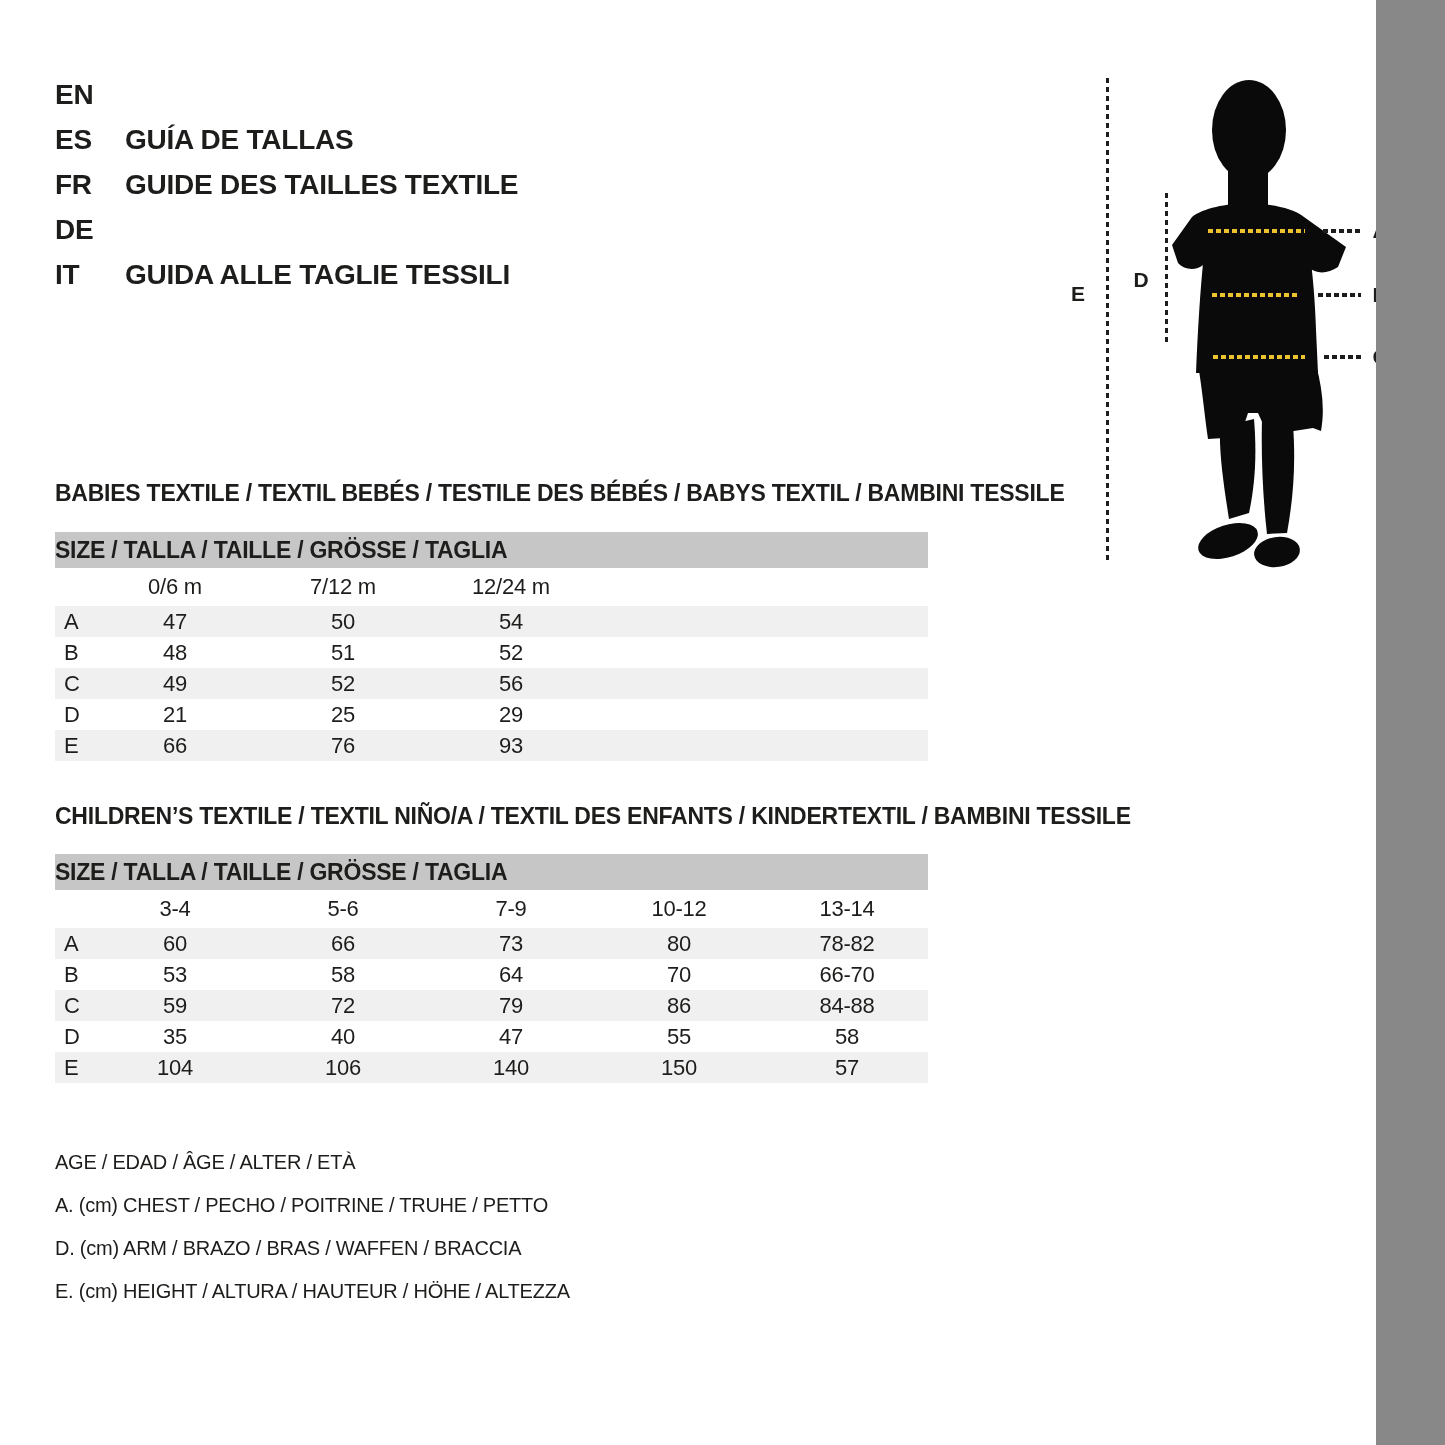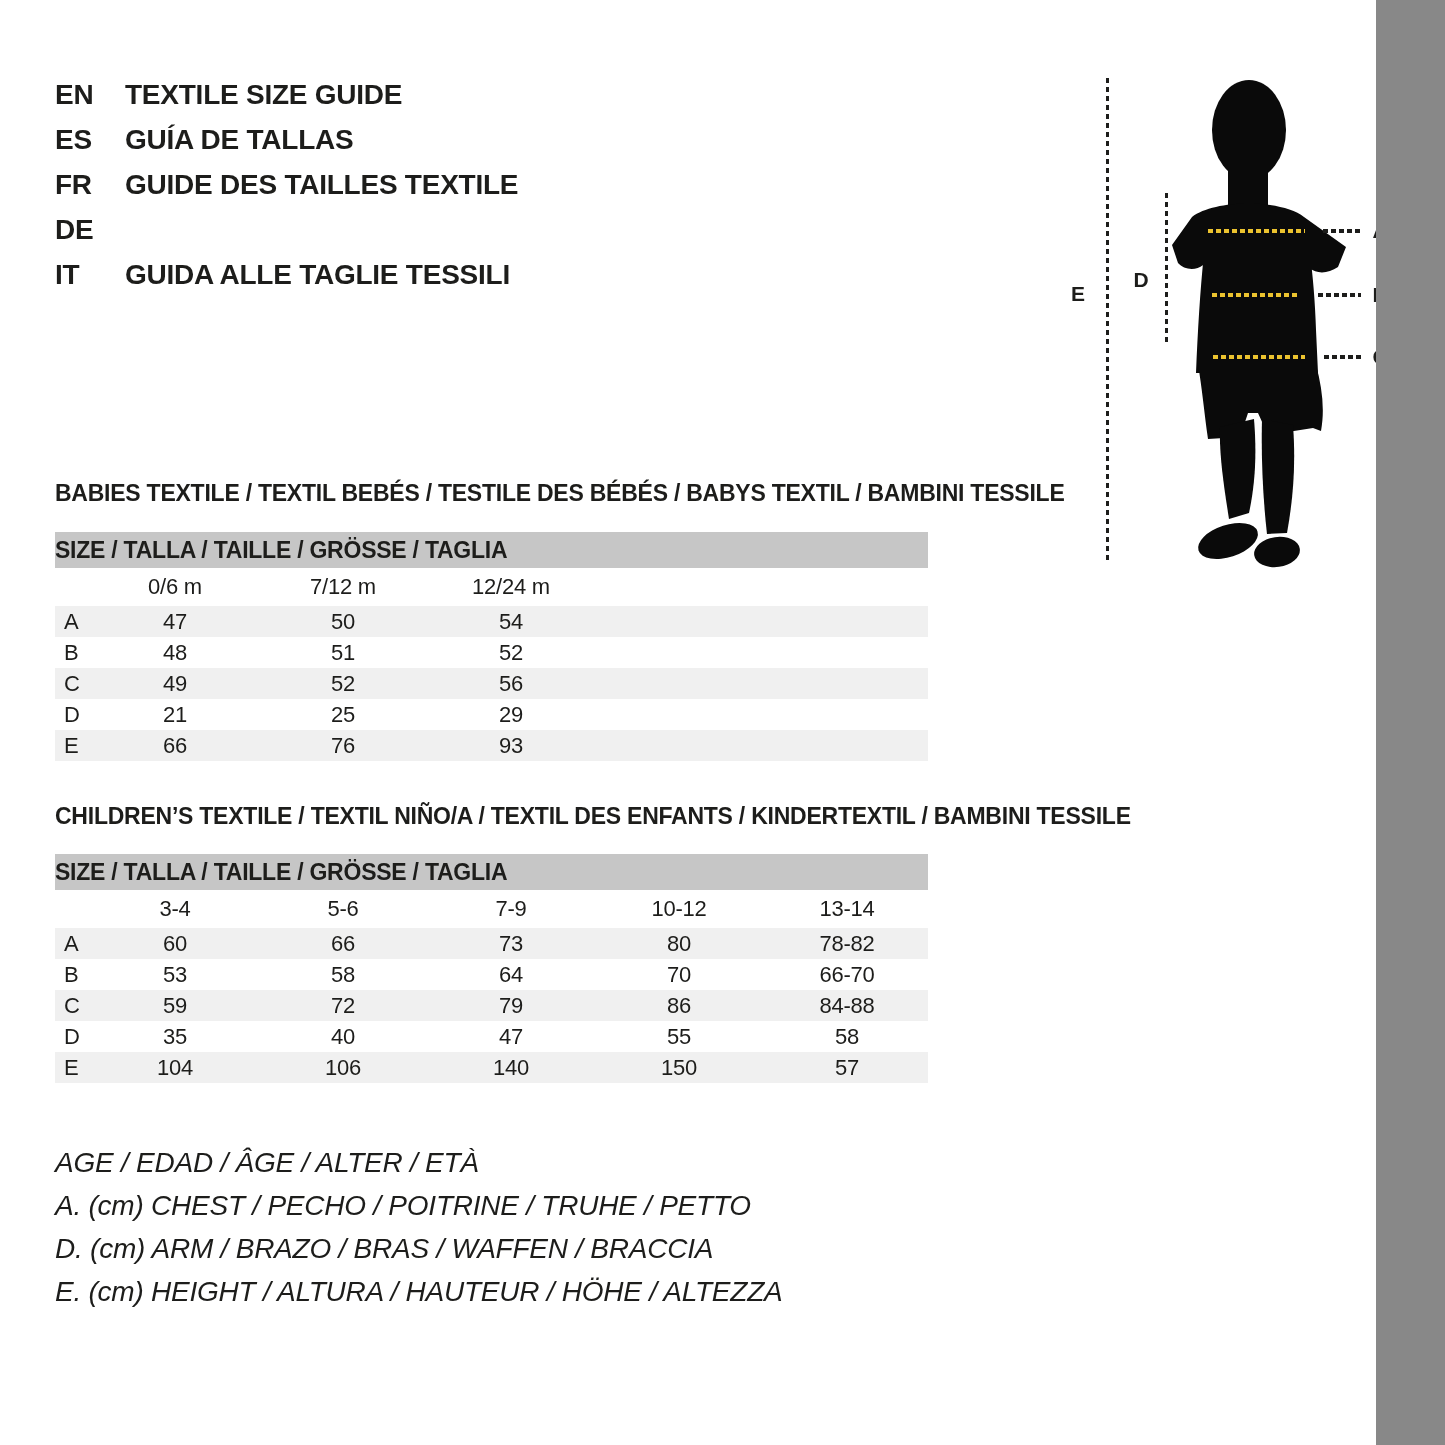--- a/index.html
+++ b/index.html
@@ -75,31 +75,30 @@
     font-size:23px;font-weight:700;white-space:nowrap;
   }
   .cols,.trow{display:grid;align-items:center;text-align:center;font-size:22px;}
   .cols{height:38px;}
   .trow{height:31px;}
   .trow.stripe{background:var(--stripe);}
   .rlabel{text-align:left;padding-left:9px;}
 
   
   .legend{position:absolute;left:55px;top:1141px;}
-  .legend-line{height:43px;font-size:28px;white-space:nowrap;display:flex;align-items:center;font-style:italic;}
+  .legend-line{height:43px;font-size:20px;white-space:nowrap;display:flex;align-items:center;}
 </style>
 </head>
 <body>
 
 <div class="page">
 
   <section class="langs" id="langs">
       <div class="lang-row">
         <span class="lang-code">EN</span>
-        <span class="lang-title">TEXTILE SIZE GUIDE</span>
       </div>
       <div class="lang-row">
         <span class="lang-code">ES</span>
         <span class="lang-title">GUÍA DE TALLAS</span>
       </div>
       <div class="lang-row">
         <span class="lang-code">FR</span>
         <span class="lang-title">GUIDE DES TAILLES TEXTILE</span>
       </div>
       <div class="lang-row">

